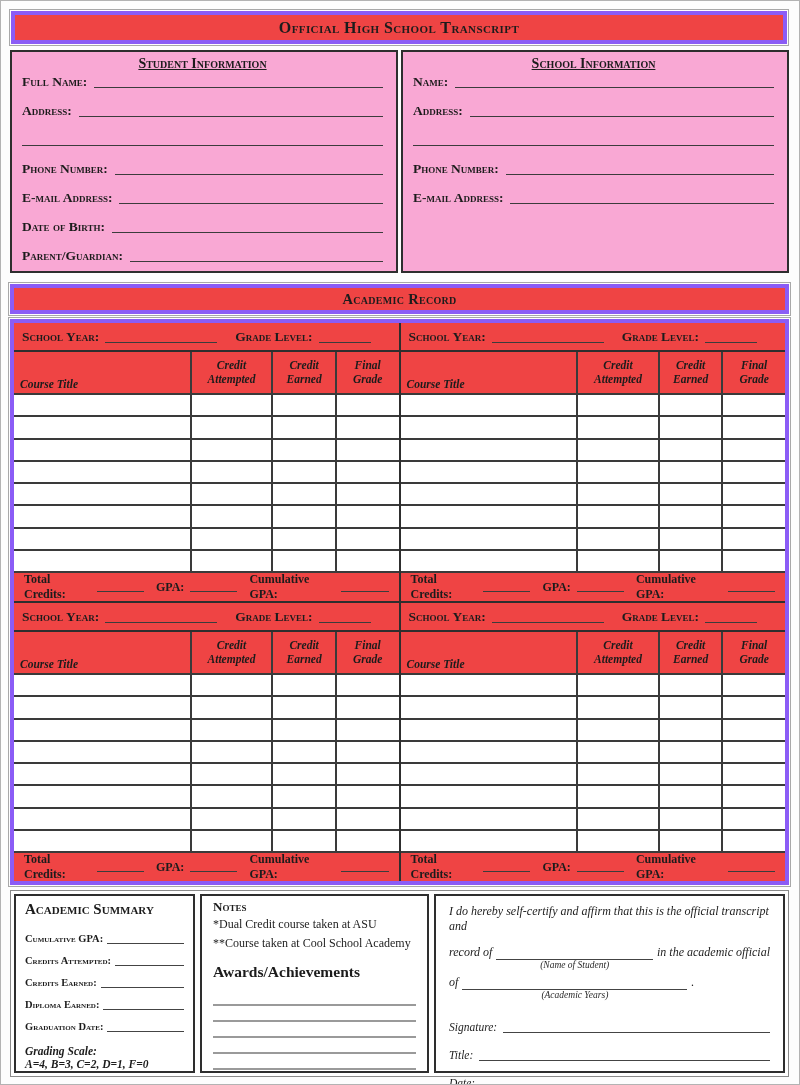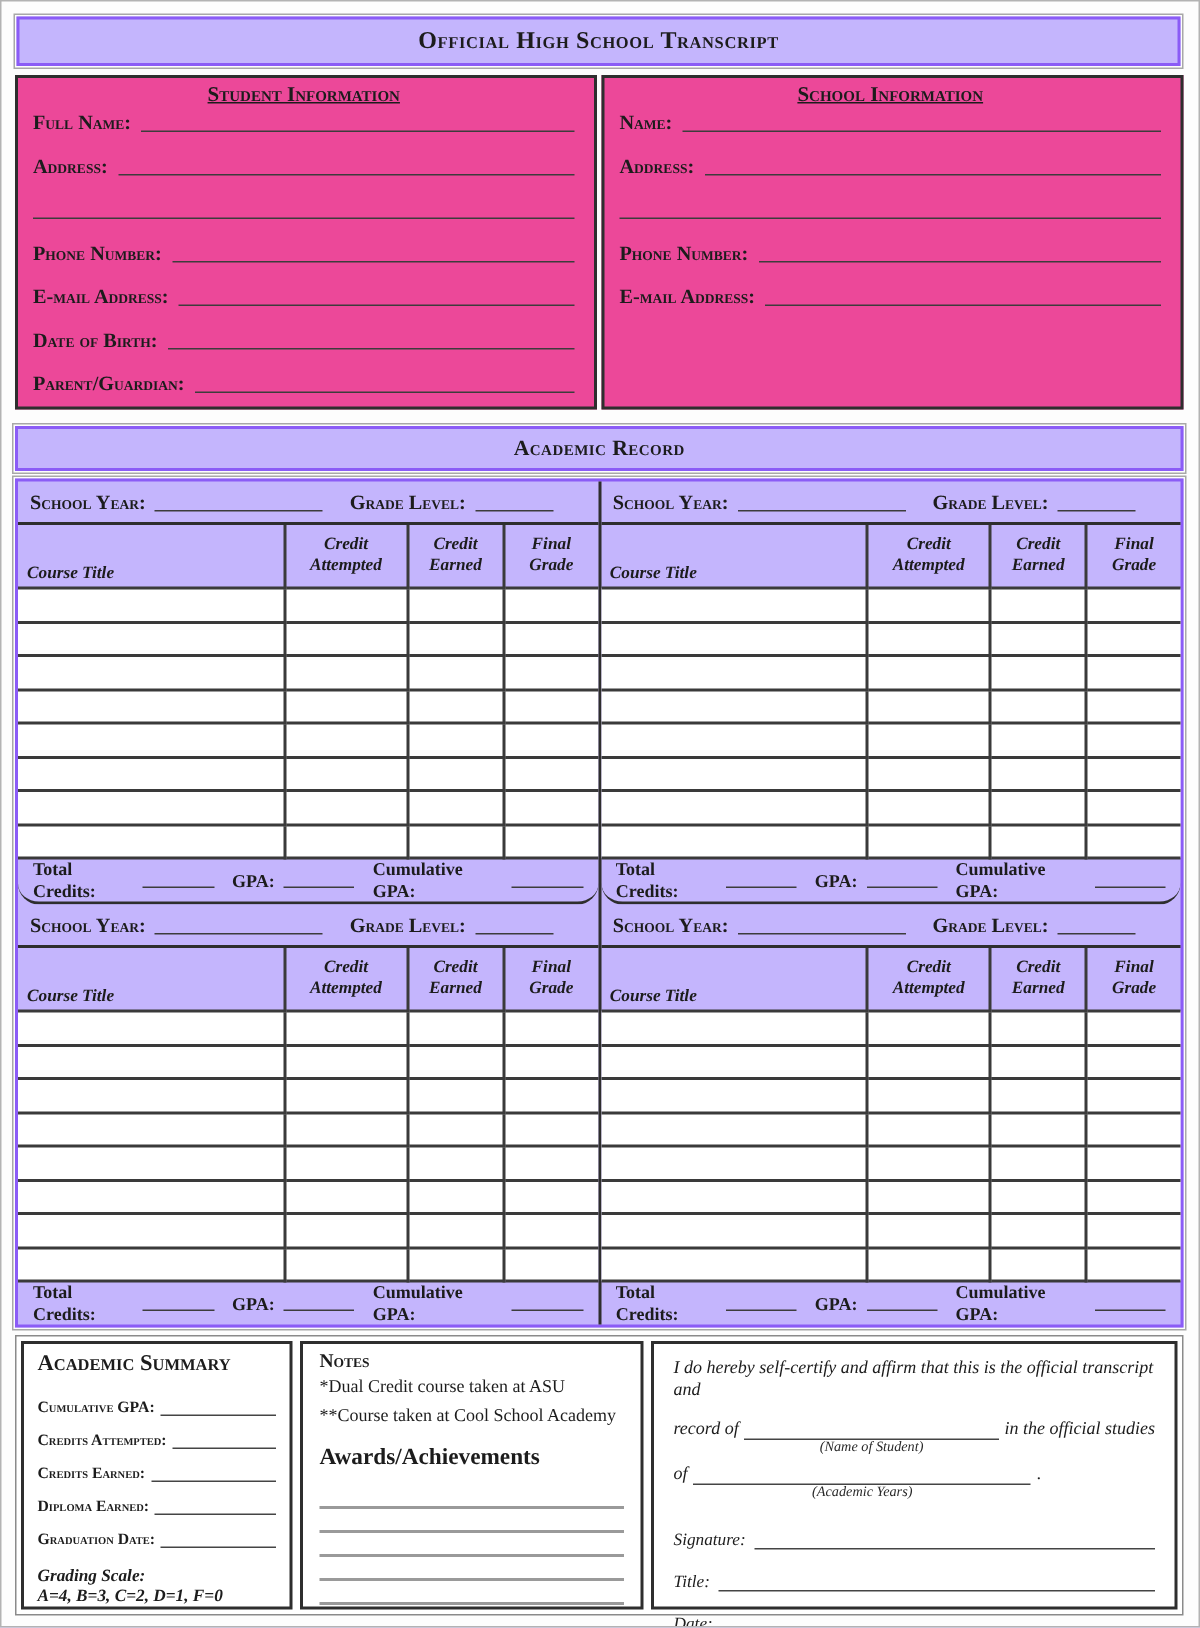--- a/index.html
+++ b/index.html
@@ -1,31 +1,31 @@
 <!DOCTYPE html>
 <html><head>
 <meta charset="utf-8">
 <style>
   html,body{margin:0;padding:0;}
   body{
     width:800px;height:1085px;position:relative;background:#fdfdfd;
     font-family:"Liberation Serif","DejaVu Serif",serif;color:#1c1c1c;
     box-sizing:border-box;border:1px solid #b3b3b3;
   }
-  .boxed{border:2px solid #8b5cf6;outline:1px solid #a8a8a8;outline-offset:1px;background:#c4b5fd;box-sizing:border-box;}
+  .boxed{border:4px solid #8b5cf6;outline:1px solid #a8a8a8;outline-offset:1px;background:#ef4444;box-sizing:border-box;}
   .sc{font-variant:small-caps;}
   .blankline{border-bottom:1.5px solid #3c3c3c;height:13px;}
 
   
   #title-box{position:absolute;left:10px;top:10px;width:776px;height:33px;display:flex;align-items:center;justify-content:center;}
   .doc-title{font-weight:bold;font-size:16px;letter-spacing:.4px;}
 
   
   #info-row{position:absolute;left:9px;top:49px;width:779px;height:223px;display:flex;gap:3px;}
-  .info-box{border:2px solid #2e2e2e;box-sizing:border-box;padding:3px 13px 0 10px;background:#ec4899;}
+  .info-box{border:2px solid #2e2e2e;box-sizing:border-box;padding:3px 13px 0 10px;background:#f9a8d4;}
   #student-box{width:388px;}
   #school-box{flex:1;}
   .info-heading{text-align:center;font-weight:bold;font-size:14px;text-decoration:underline;margin:1px 0 2px;}
   .field-row{display:flex;align-items:flex-start;height:29px;}
   .field-label{font-weight:bold;font-size:13.5px;white-space:nowrap;}
   .field-row .blankline{flex:1;margin-left:7px;}
   .field-row.cont .blankline{margin-left:0;}
 
   
   #record-band{position:absolute;left:9px;top:283px;width:779px;height:30px;display:flex;align-items:center;justify-content:center;}
@@ -42,21 +42,21 @@
   .gl-blank{width:52px;}
   .course-table{width:100%;border-collapse:collapse;table-layout:fixed;flex:1;}
   .course-table th,.course-table td{border:2px solid #3a3a3a;padding:0;}
   .course-table tr > *:first-child{border-left:none;}
   .course-table tr > *:last-child{border-right:none;}
   .course-table thead th{border-top:none;height:38px;font-style:italic;font-weight:bold;font-size:11.5px;}
   .course-table td{height:19px;background:#fff;}
   th.col-title{text-align:left;vertical-align:bottom;padding:0 0 3px 6px;width:47%;}
   th.col-small{text-align:center;vertical-align:middle;line-height:1.15;padding:0 2px;}
   th.c-att{width:21%;} th.c-earn{width:16%;} th.c-fin{width:16%;}
-  .totals-row{display:flex;align-items:center;padding:0 10px;height:28px;border-bottom:2px solid #2e2e2e;font-weight:bold;font-size:12px;flex:none;border-radius:14px;}
+  .totals-row{display:flex;align-items:center;padding:0 10px;height:28px;border-bottom:2px solid #2e2e2e;font-weight:bold;font-size:12px;flex:none;}
   .totals-row.last{border-bottom:none;}
   .t-blank{width:50px;border-bottom:1.5px solid #3c3c3c;height:11px;margin:0 12px 2px 6px;}
   .t-blank.end{margin-right:0;}
 
   
   #bottom-section{position:absolute;left:9px;top:889px;width:779px;height:187px;border:1px solid #8a8a8a;padding:3px;display:flex;gap:5px;box-sizing:border-box;background:#fff;}
   .bottom-box{border:2px solid #2e2e2e;box-sizing:border-box;background:#fff;}
   #summary-box{width:181px;padding:3px 9px;}
   .sum-heading{font-weight:bold;font-size:15px;margin:2px 0 4px;}
   .sum-row{display:flex;align-items:flex-end;height:22px;}
@@ -499,21 +499,21 @@
       </div>
   </div>
 
   <div id="cert-box" class="bottom-box">
     <div class="cert-line1">I do hereby self-certify and affirm that this is the official transcript and</div>
     <div class="cert-row">
       <span class="lbl">record of</span>
       <span class="cap-line grow">
         <span class="cert-caption">(Name of Student)</span>
       </span>
-      <span class="lbl">in the official studies</span>
+      <span class="lbl">in the academic official</span>
     </div>
     <div class="cert-row">
       <span class="lbl">of</span>
       <span class="cap-line fixed">
         <span class="cert-caption">(Academic Years)</span>
       </span>
       <span class="lbl">.</span>
     </div>
     <div class="sig-row">
       <span>Signature:</span>

